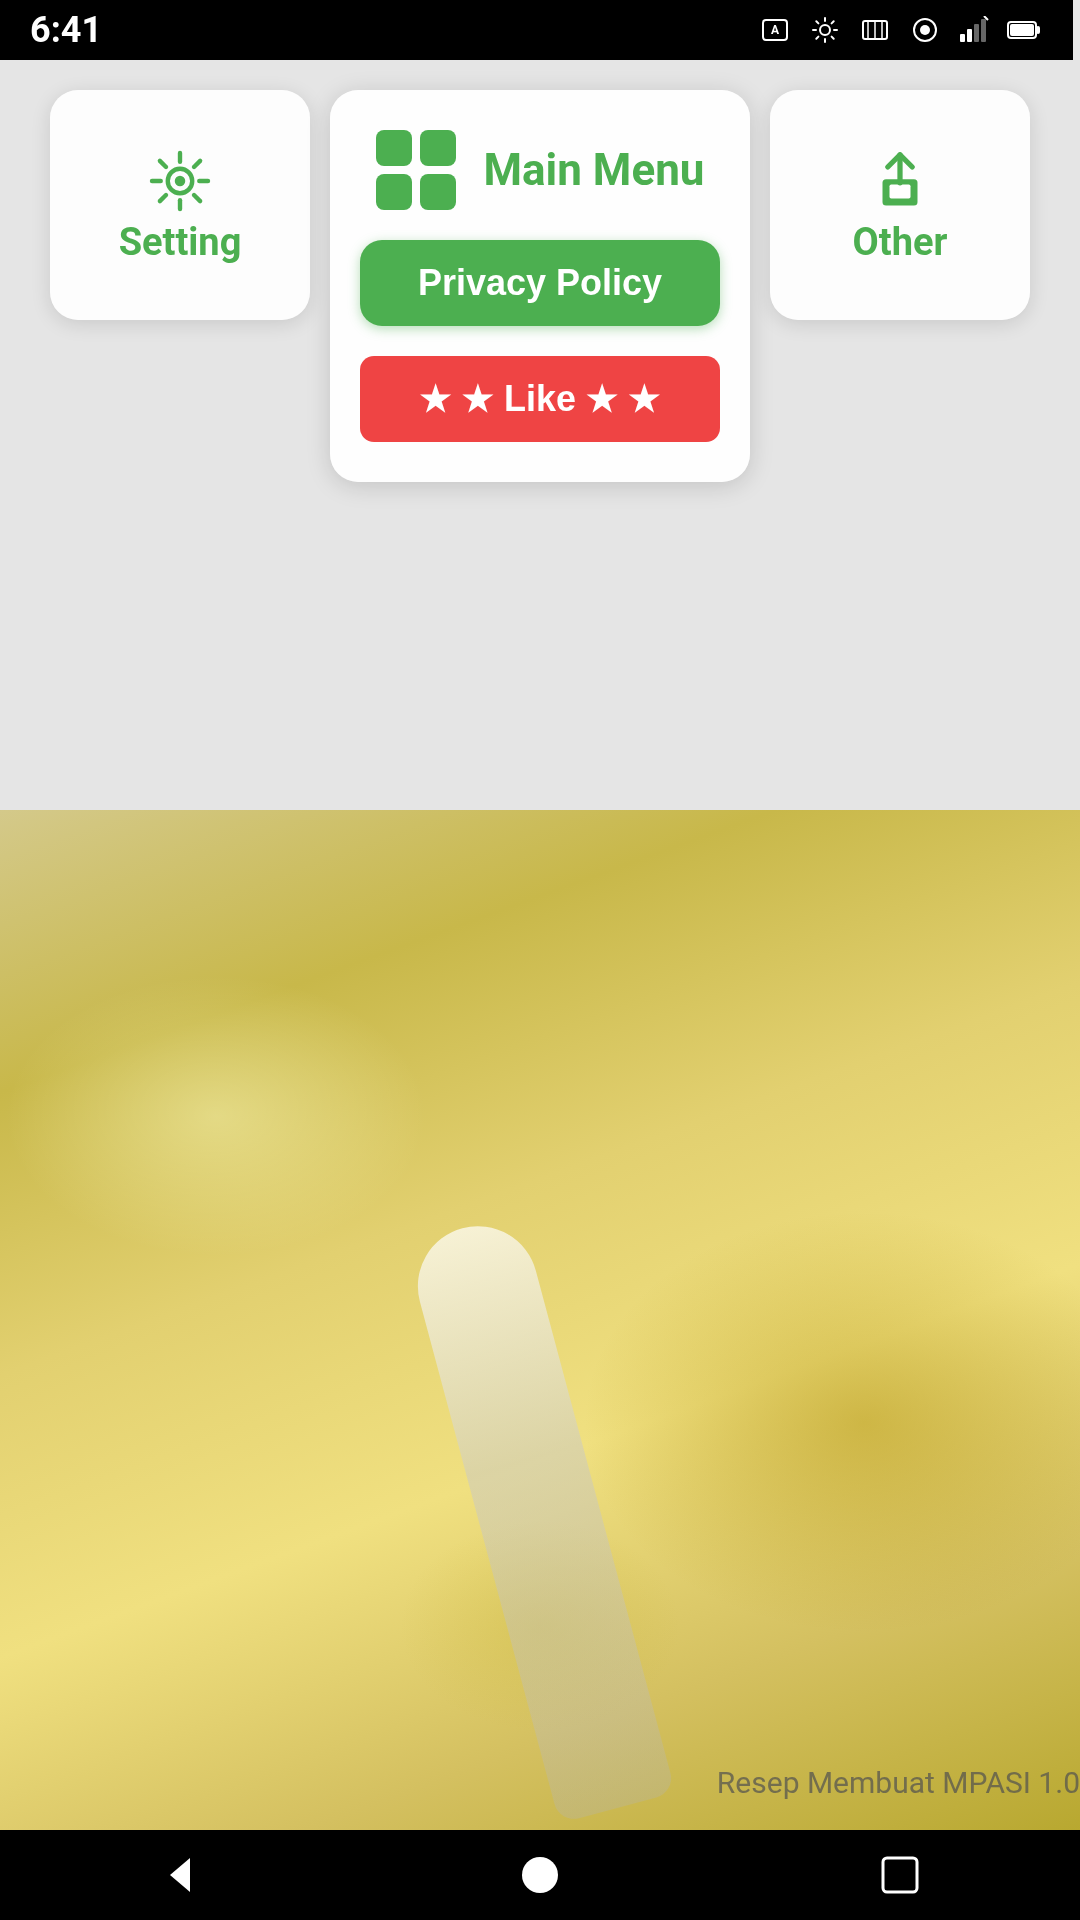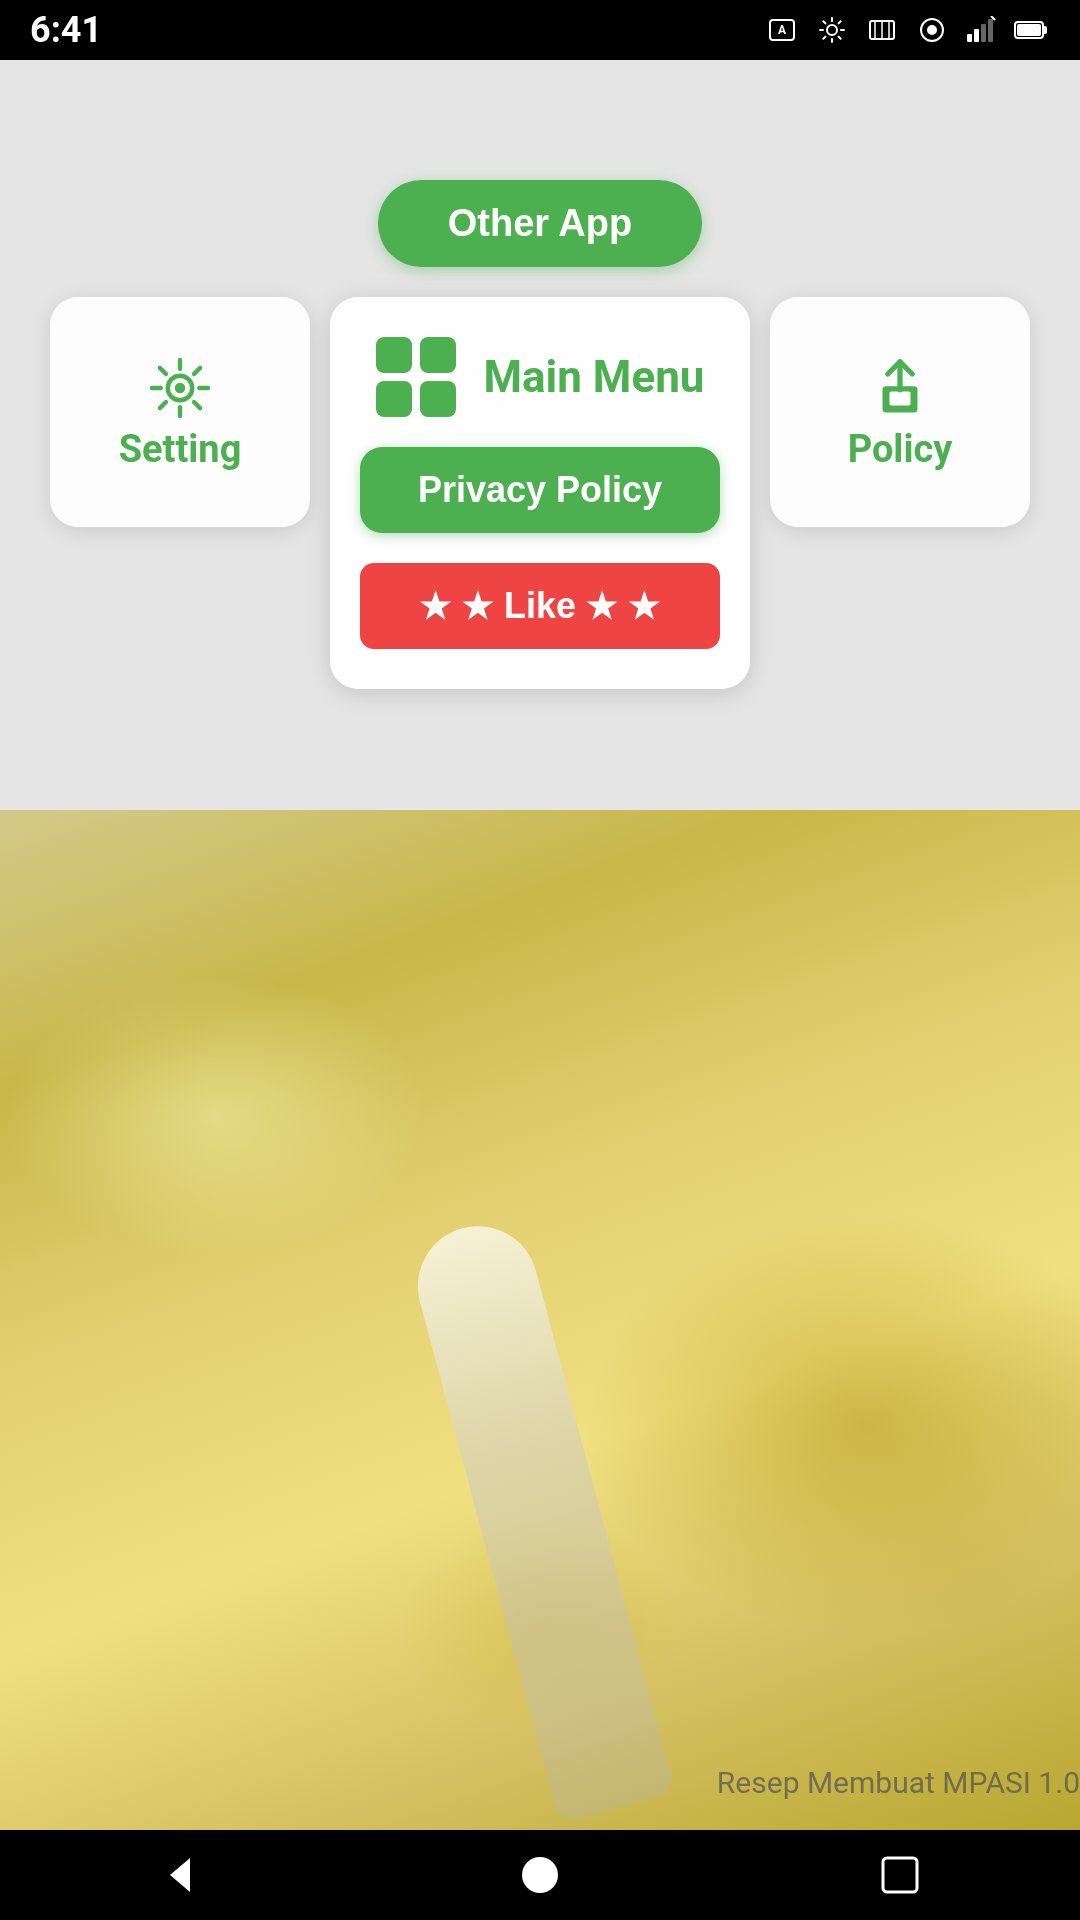--- a/index.html
+++ b/index.html
@@ -10,21 +10,21 @@
       height: 1920px;
       font-family: 'Roboto', Arial, sans-serif;
       overflow: hidden;
       position: relative;
       background: #e8e8e8;
     }
 
     
     .status-bar {
       position: absolute;
-      top: 0; left: 0; right: 0;
+      top: 0; left: 0; right: 7px;
       height: 60px;
       background: #000;
       display: flex;
       align-items: center;
       justify-content: space-between;
       padding: 0 30px;
       z-index: 100;
       color: white;
     }
     .status-time {
@@ -330,21 +330,20 @@
         <rect x="3" y="8" width="24" height="12" rx="2" fill="white"></rect>
         <rect x="29" y="10" width="4" height="8" rx="2" fill="white"></rect>
       </svg>
     </div>
   </div>
 </div>
 
 <div class="main-content">
 
 
-  <button class="other-app-btn">Other App</button>
 
   <div class="cards-row">
 
     <div class="side-card">
       <div class="side-card-icon">
         <svg class="gear-svg" viewBox="0 0 80 80" fill="none">
           <circle cx="40" cy="40" r="14" stroke="#4caf50" stroke-width="5"></circle>
           <g stroke="#4caf50" stroke-width="5" stroke-linecap="round">
             <line x1="40" y1="8" x2="40" y2="18"></line>
             <line x1="40" y1="62" x2="40" y2="72"></line>
@@ -381,21 +380,21 @@
         <svg class="share-icon-svg" viewBox="0 0 80 80" fill="none">
 
           <rect x="20" y="38" width="40" height="30" rx="4" fill="#4caf50"></rect>
 
           <rect x="28" y="44" width="24" height="16" rx="2" fill="white"></rect>
 
           <line x1="40" y1="10" x2="40" y2="42" stroke="#4caf50" stroke-width="6" stroke-linecap="round"></line>
           <polyline points="26,24 40,10 54,24" fill="none" stroke="#4caf50" stroke-width="6" stroke-linejoin="round" stroke-linecap="round"></polyline>
         </svg>
       </div>
-      <span class="side-card-label">Policy</span>
+      <span class="side-card-label">Other</span>
     </div>
 
   </div>
 </div>
 
 <div class="version-text">Resep Membuat MPASI 1.0</div>
 
 <div class="nav-bar">
   <div class="nav-btn">
     <svg width="50" height="50" viewBox="0 0 50 50" fill="white">

